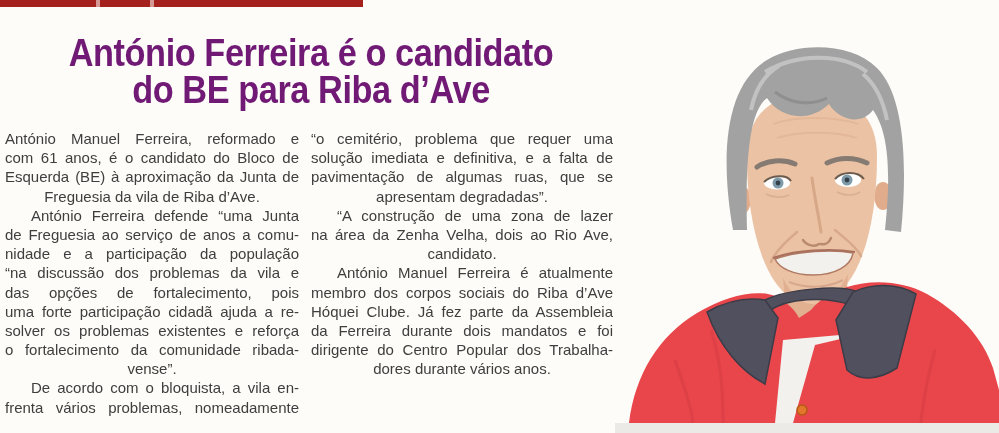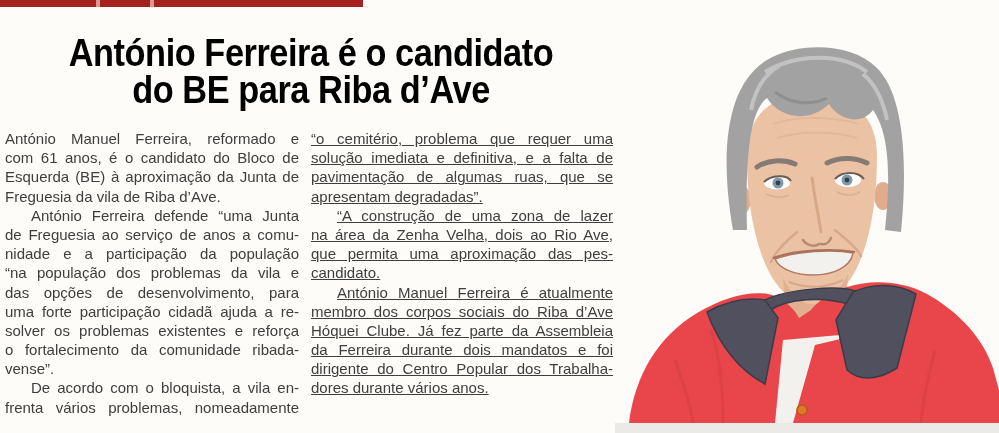--- a/index.html
+++ b/index.html
@@ -28,77 +28,76 @@
     letter-spacing:-0.5px;
     line-height:37px;
   }
   .headline-line{display:block;transform:scaleX(0.88);transform-origin:50% 50%;}
   
   #columns{
     position:absolute;left:5px;top:129px;
     display:flex;gap:12px;
   }
   .article-column{width:294px;}
-  .article-column.c2{width:302px;text-decoration:underline;}
+  .article-column.c2{width:302px;}
   .line{
     height:19.2px;line-height:19.2px;
     font-size:15px;
     overflow:hidden;
-    text-align:left;
+    text-align:center;
     white-space:normal;
   }
   .line.jfull{text-align:justify;text-align-last:justify;}
   .line.indent{text-indent:26px;}
   
   #photo{
     position:absolute;left:615px;top:0;
     width:384px;height:433px;
   }
 </style>
 </head>
 <body>
 
 <div id="page">
 
   <div id="masthead-bar" style="background: rgb(165, 33, 30);">
     <span class="bar-notch" style="left:96px"></span>
     <span class="bar-notch" style="left:150px"></span>
   </div>
 
-  <h1 id="headline" style="margin: 0px; color: #000000;">
+  <h1 id="headline" style="margin: 0px; color: #701a75;">
     <span class="headline-line">António Ferreira é o candidato</span>
     <span class="headline-line">do BE para Riba d’Ave</span>
   </h1>
 
   <div id="columns" style="color: rgb(62, 62, 62);">
     <div class="article-column c1">
         <div class="line jfull">António Manuel Ferreira, reformado e</div>
         <div class="line jfull">com 61 anos, é o candidato do Bloco de</div>
         <div class="line jfull">Esquerda (BE) à aproximação da Junta de</div>
         <div class="line">Freguesia da vila de Riba d’Ave.</div>
         <div class="line indent jfull">António Ferreira defende “uma Junta</div>
         <div class="line jfull">de Freguesia ao serviço de anos a comu-</div>
         <div class="line jfull">nidade e a participação da população</div>
-        <div class="line jfull">“na população dos problemas da vila e</div>
-        <div class="line jfull">das opções de desenvolvimento, para</div>
+        <div class="line jfull">“na discussão dos problemas da vila e</div>
+        <div class="line jfull">das opções de fortalecimento, pois</div>
         <div class="line jfull">uma forte participação cidadã ajuda a re-</div>
         <div class="line jfull">solver os problemas existentes e reforça</div>
         <div class="line jfull">o fortalecimento da comunidade ribada-</div>
         <div class="line">vense”.</div>
         <div class="line indent jfull">De acordo com o bloquista, a vila en-</div>
         <div class="line jfull">frenta vários problemas, nomeadamente</div>
       </div>
     <div class="article-column c2">
         <div class="line jfull">“o cemitério, problema que requer uma</div>
         <div class="line jfull">solução imediata e definitiva, e a falta de</div>
         <div class="line jfull">pavimentação de algumas ruas, que se</div>
         <div class="line">apresentam degradadas”.</div>
         <div class="line indent jfull">“A construção de uma zona de lazer</div>
         <div class="line jfull">na área da Zenha Velha, dois ao Rio Ave,</div>
-        <div class="line jfull">que permita uma aproximação das pes-</div>
         <div class="line">candidato.</div>
         <div class="line indent jfull">António Manuel Ferreira é atualmente</div>
         <div class="line jfull">membro dos corpos sociais do Riba d’Ave</div>
         <div class="line jfull">Hóquei Clube. Já fez parte da Assembleia</div>
         <div class="line jfull">da Ferreira durante dois mandatos e foi</div>
         <div class="line jfull">dirigente do Centro Popular dos Trabalha-</div>
         <div class="line">dores durante vários anos.</div>
       </div>
   </div>
 

